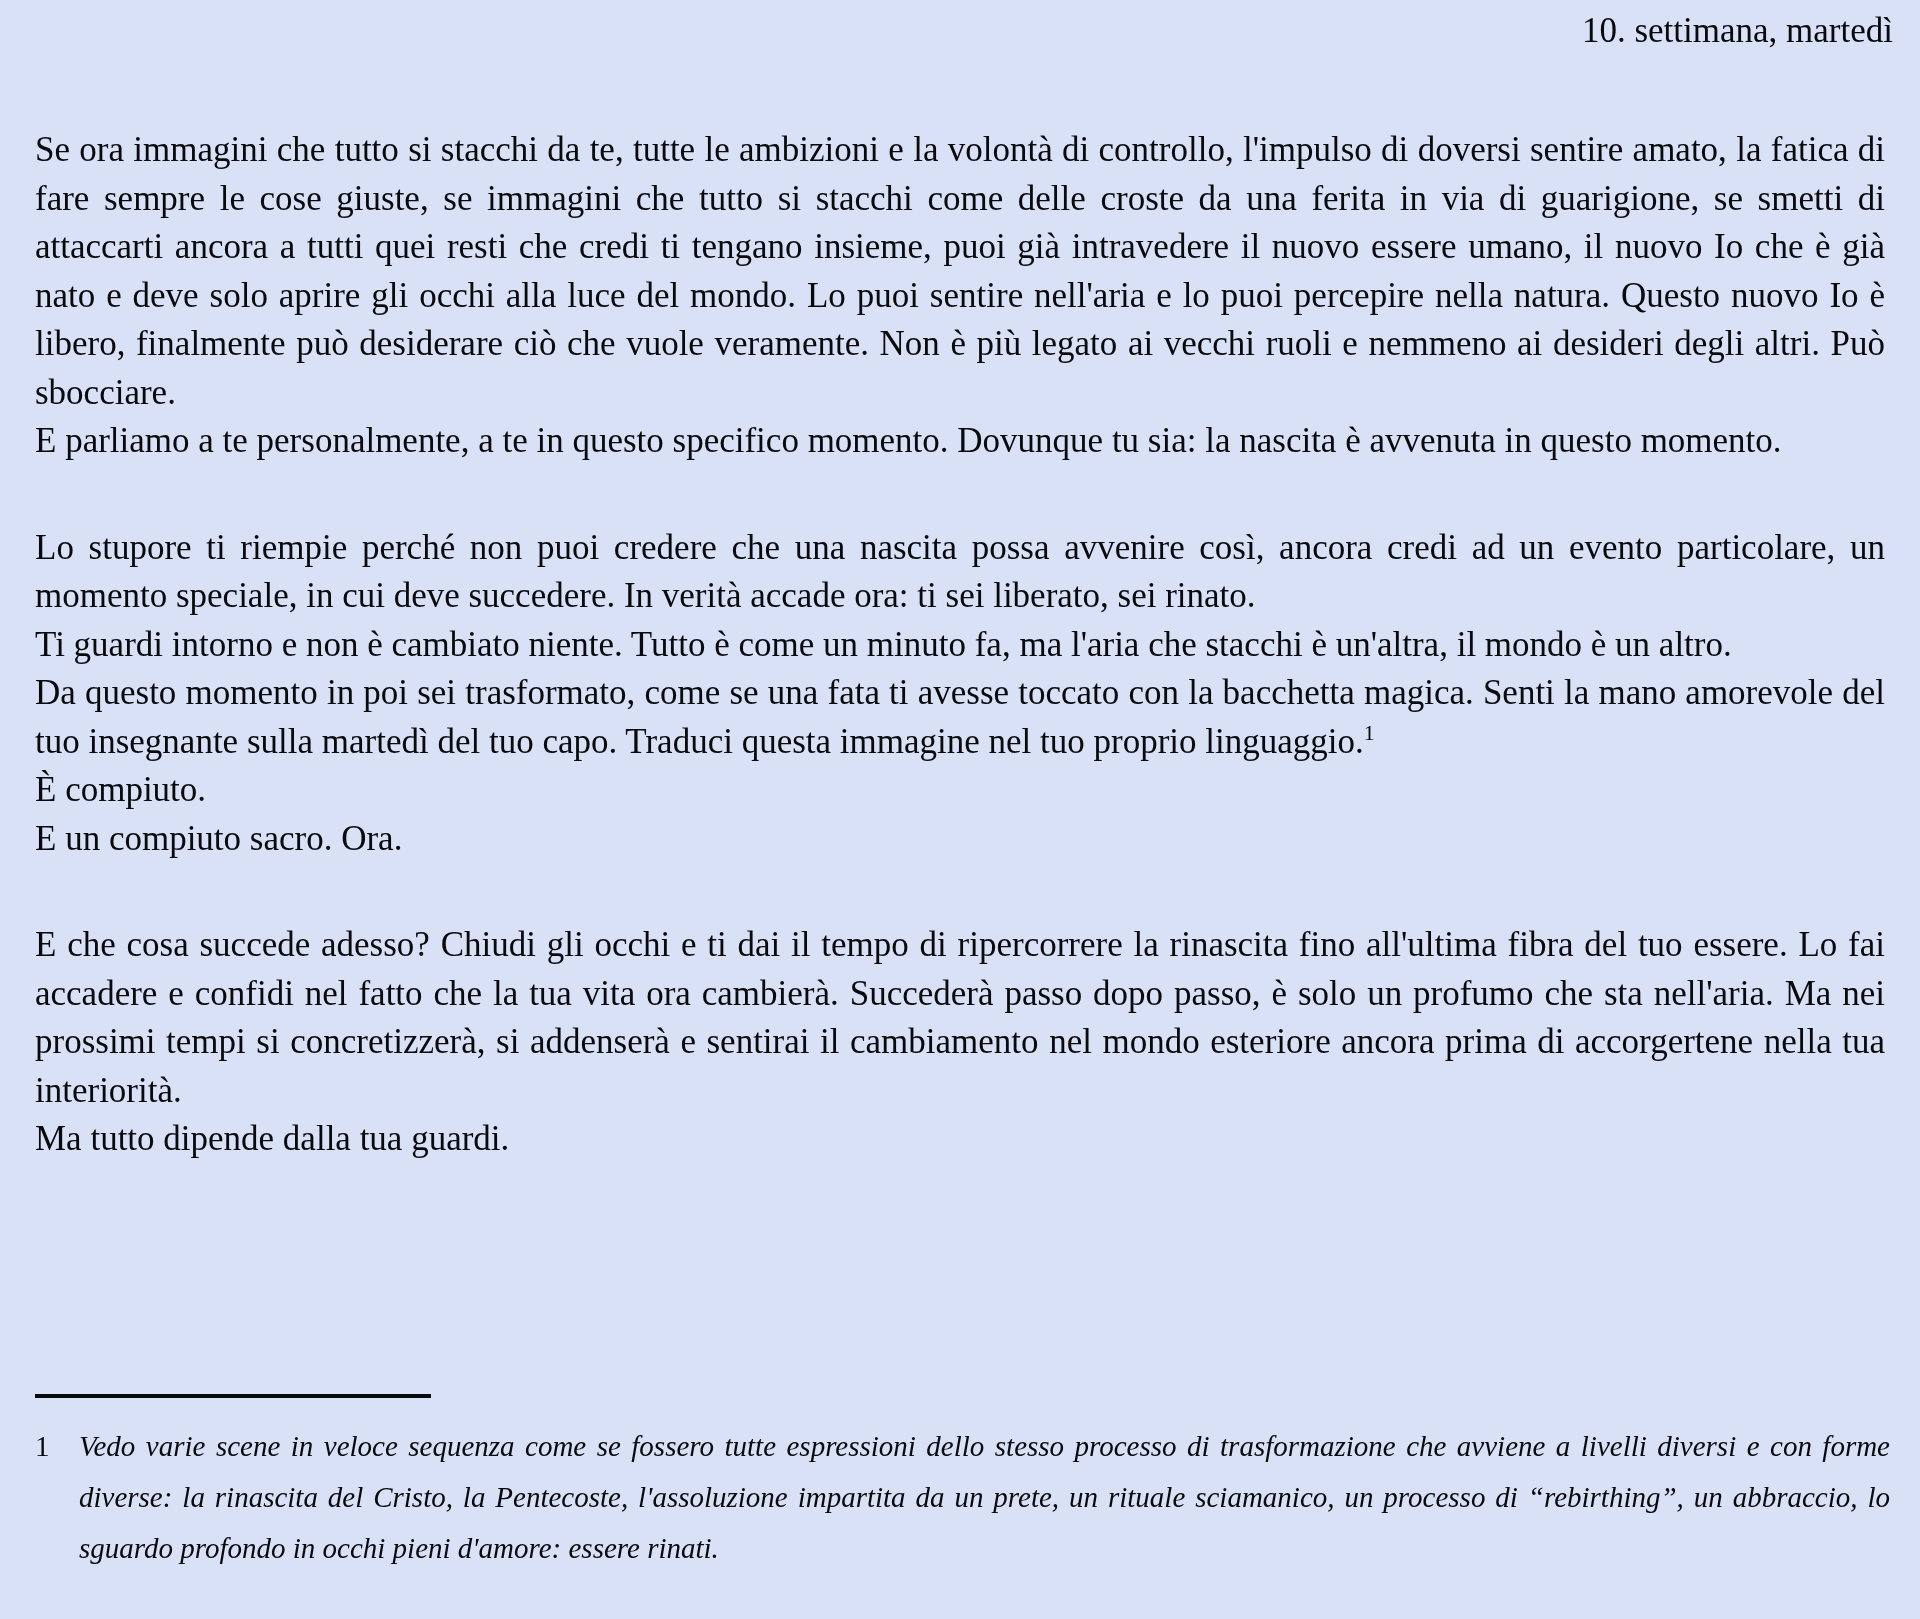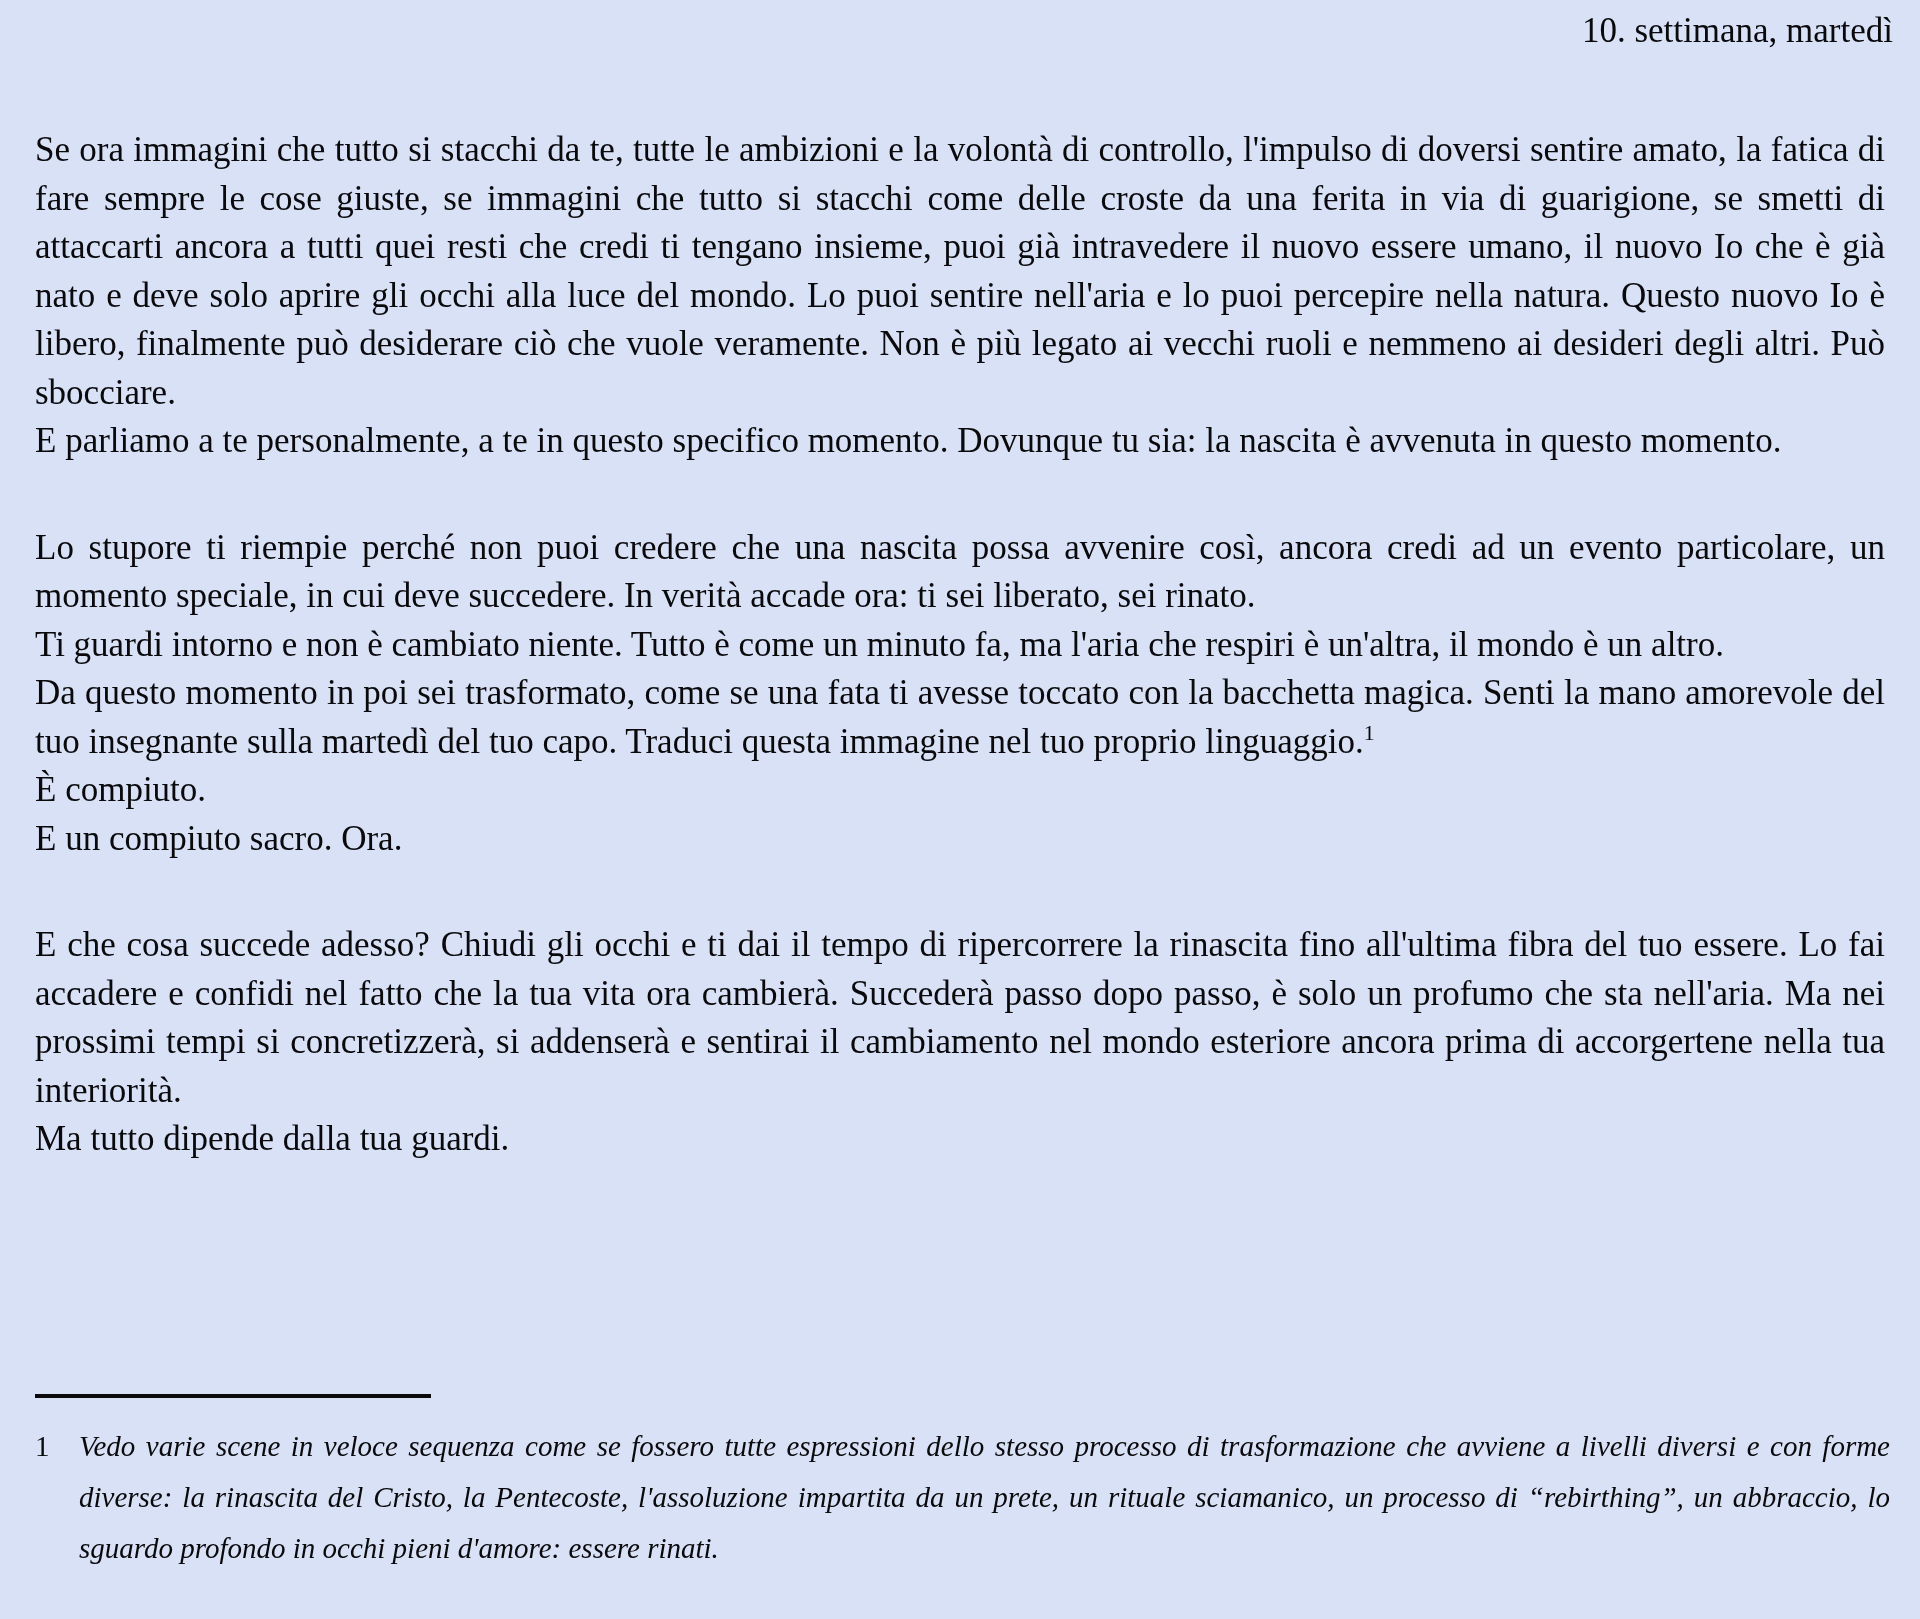--- a/index.html
+++ b/index.html
@@ -76,21 +76,21 @@
     <span>10. settimana, martedì</span>
   </div>
 
   <main class="body-text">
     <p class="para">Se ora immagini che tutto si stacchi da te, tutte le ambizioni e la volontà di controllo, l'impulso di doversi sentire amato, la fatica di fare sempre le cose giuste, se immagini che tutto si stacchi come delle croste da una ferita in via di guarigione, se smetti di attaccarti ancora a tutti quei resti che credi ti tengano insieme, puoi già intravedere il nuovo essere umano, il nuovo Io che è già nato e deve solo aprire gli occhi alla luce del mondo. Lo puoi sentire nell'aria e lo puoi percepire nella natura. Questo nuovo Io è libero, finalmente può desiderare ciò che vuole veramente. Non è più legato ai vecchi ruoli e nemmeno ai desideri degli altri. Può sbocciare.</p>
 
     <p class="para">E parliamo a te personalmente, a te in questo specifico momento. Dovunque tu sia: la nascita è avvenuta in questo momento.</p>
 
     <p class="para gap">Lo stupore ti riempie perché non puoi credere che una nascita possa avvenire così, ancora credi ad un evento particolare, un momento speciale, in cui deve succedere. In verità accade ora: ti sei liberato, sei rinato.</p>
 
-    <p class="para">Ti guardi intorno e non è cambiato niente. Tutto è come un minuto fa, ma l'aria che respiri è un'altra, il mondo è un altro.</p>
+    <p class="para">Ti guardi intorno e non è cambiato niente. Tutto è come un minuto fa, ma l'aria che stacchi è un'altra, il mondo è un altro.</p>
 
     <p class="para"><span>Da questo momento in poi sei trasformato, come se una fata ti avesse toccato con la bacchetta magica. Senti la mano amorevole del tuo insegnante sulla martedì del tuo capo. Traduci questa immagine nel tuo proprio linguaggio.</span><sup class="fnref">1</sup></p>
 
     <p class="para">È compiuto.</p>
 
     <p class="para">E un compiuto sacro. Ora.</p>
 
     <p class="para gap">E che cosa succede adesso? Chiudi gli occhi e ti dai il tempo di ripercorrere la rinascita fino all'ultima fibra del tuo essere. Lo fai accadere e confidi nel fatto che la tua vita ora cambierà. Succederà passo dopo passo, è solo un profumo che sta nell'aria. Ma nei prossimi tempi si concretizzerà, si addenserà e sentirai il cambiamento nel mondo esteriore ancora prima di accorgertene nella tua interiorità.</p>
 
     <p class="para">Ma tutto dipende dalla tua guardi.</p>

